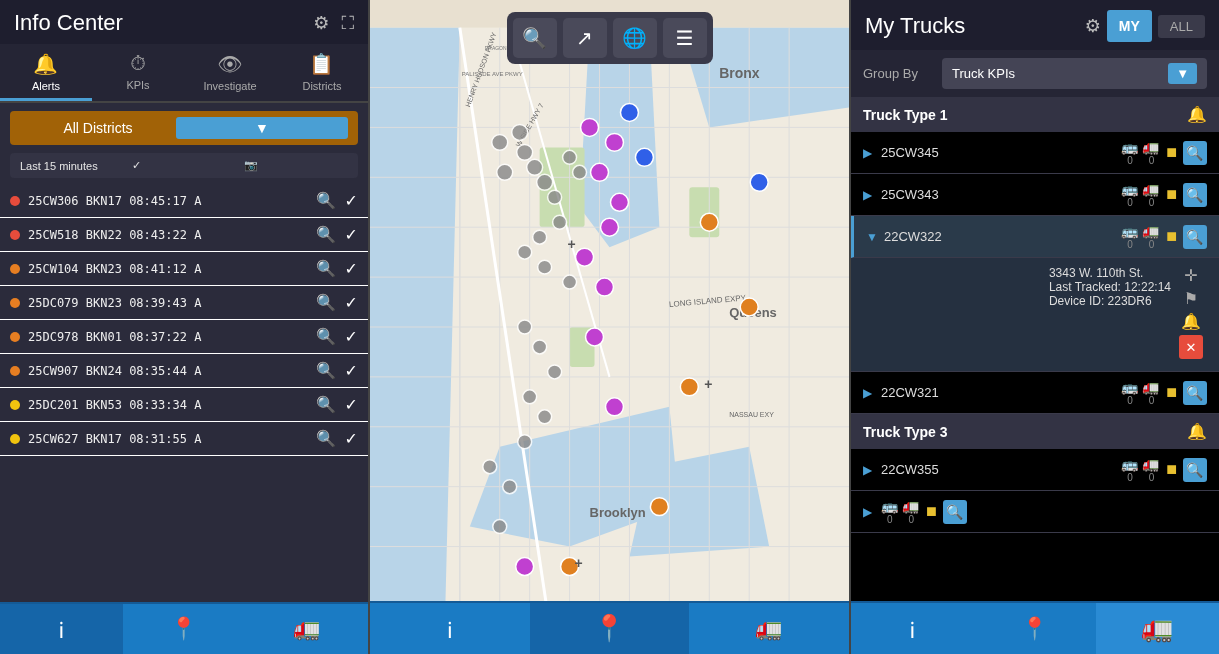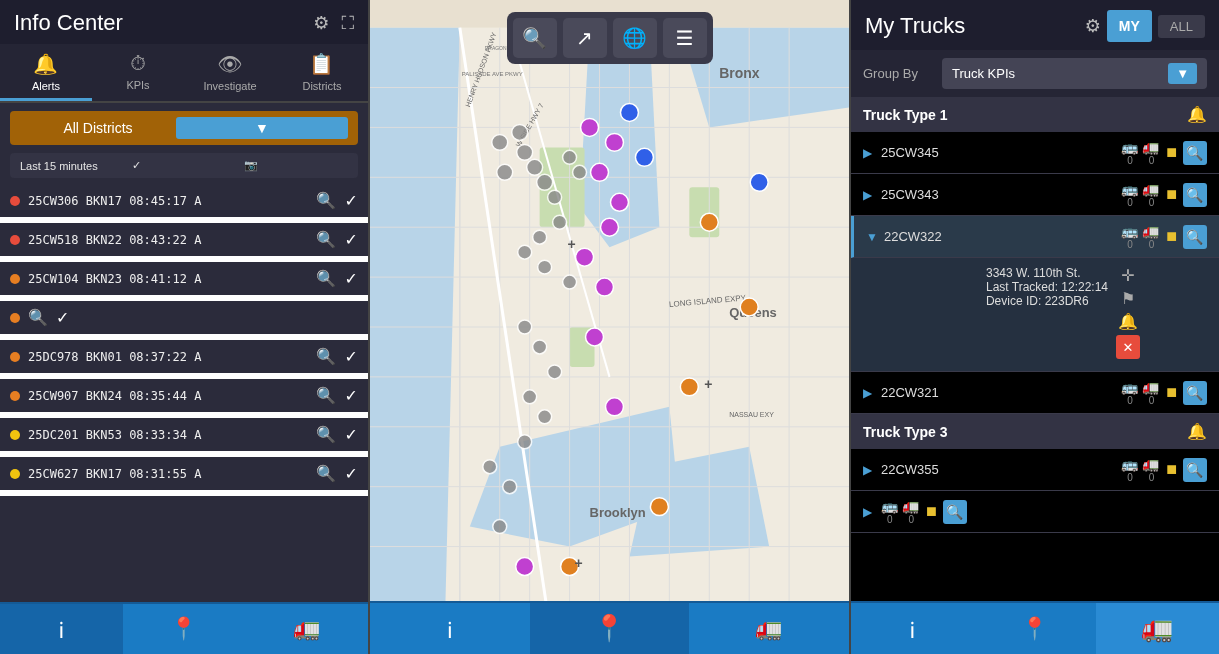--- a/index.html
+++ b/index.html
@@ -127,21 +127,21 @@
 
     .alert-list {
       flex: 1;
       overflow-y: auto;
     }
 
     .alert-row {
       display: flex;
       align-items: center;
       padding: 7px 10px;
-      border-bottom: 6px solid #ffffff;
+      border-bottom: 1px solid #ffffff;
       gap: 8px;
       cursor: pointer;
     }
 
     .dot {
       width: 10px;
       height: 10px;
       border-radius: 50%;
       flex-shrink: 0;
     }
@@ -402,21 +402,21 @@
     }
 
     .truck-detail {
       background: #253040;
       padding: 8px 16px 8px 24px;
       border-bottom: 1px solid #3a3a4a;
     }
 
     .truck-detail-row {
       display: flex;
-      justify-content: center;
+      justify-content: flex-end;
       align-items: flex-start;
       margin-bottom: 4px;
       margin-left: 48px;
     }
 
     .truck-detail-text {
       color: #ddd;
       font-size: 12px;
     }
 
@@ -527,20 +527,21 @@
       <span class="alert-check-icon">✓</span>
     </div>
       <div class="alert-row">
       <div class="dot" style="background:#e67e22"></div>
       <span class="alert-text">25CW104 BKN23 08:41:12 A</span>
       <span class="alert-search-icon">🔍</span>
       <span class="alert-check-icon">✓</span>
     </div>
       <div class="alert-row">
       <div class="dot" style="background:#e67e22"></div>
+      <span class="alert-text">25DC079 BKN23 08:39:43 A</span>
       <span class="alert-search-icon">🔍</span>
       <span class="alert-check-icon">✓</span>
     </div>
       <div class="alert-row">
       <div class="dot" style="background:#e67e22"></div>
       <span class="alert-text">25DC978 BKN01 08:37:22 A</span>
       <span class="alert-search-icon">🔍</span>
       <span class="alert-check-icon">✓</span>
     </div>
       <div class="alert-row">

